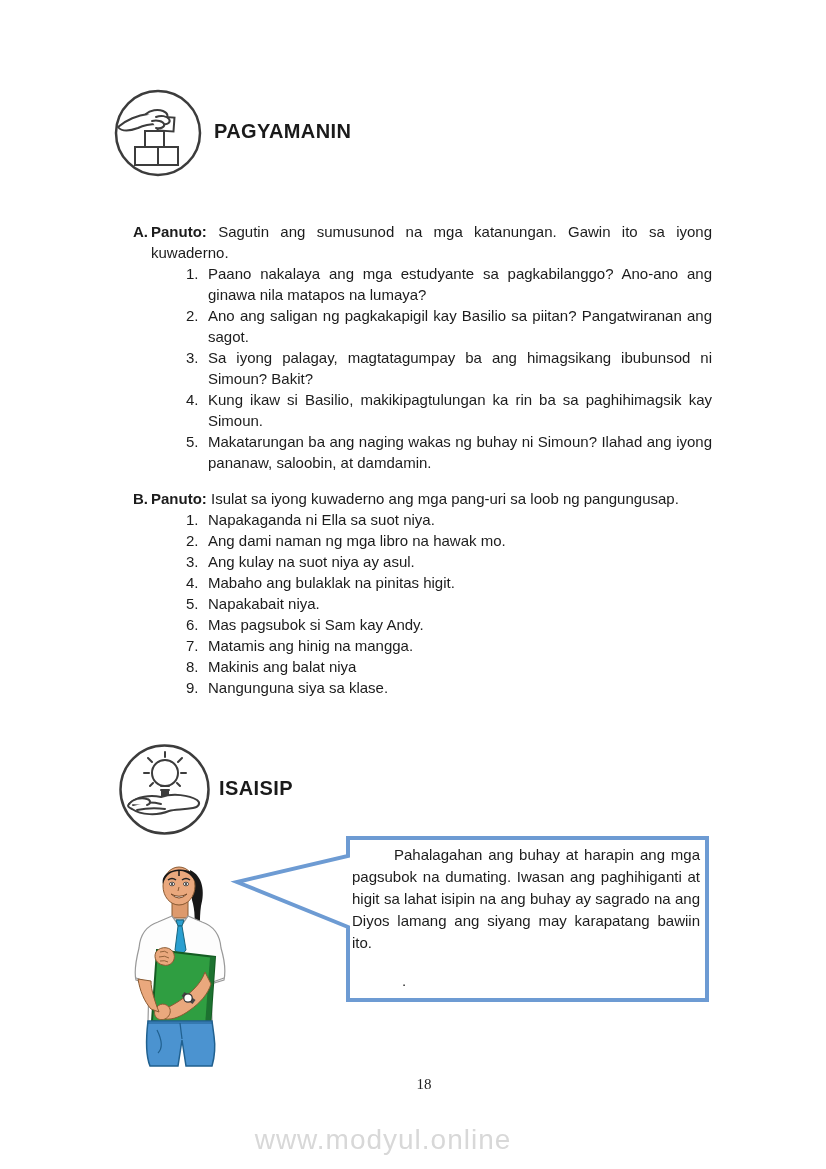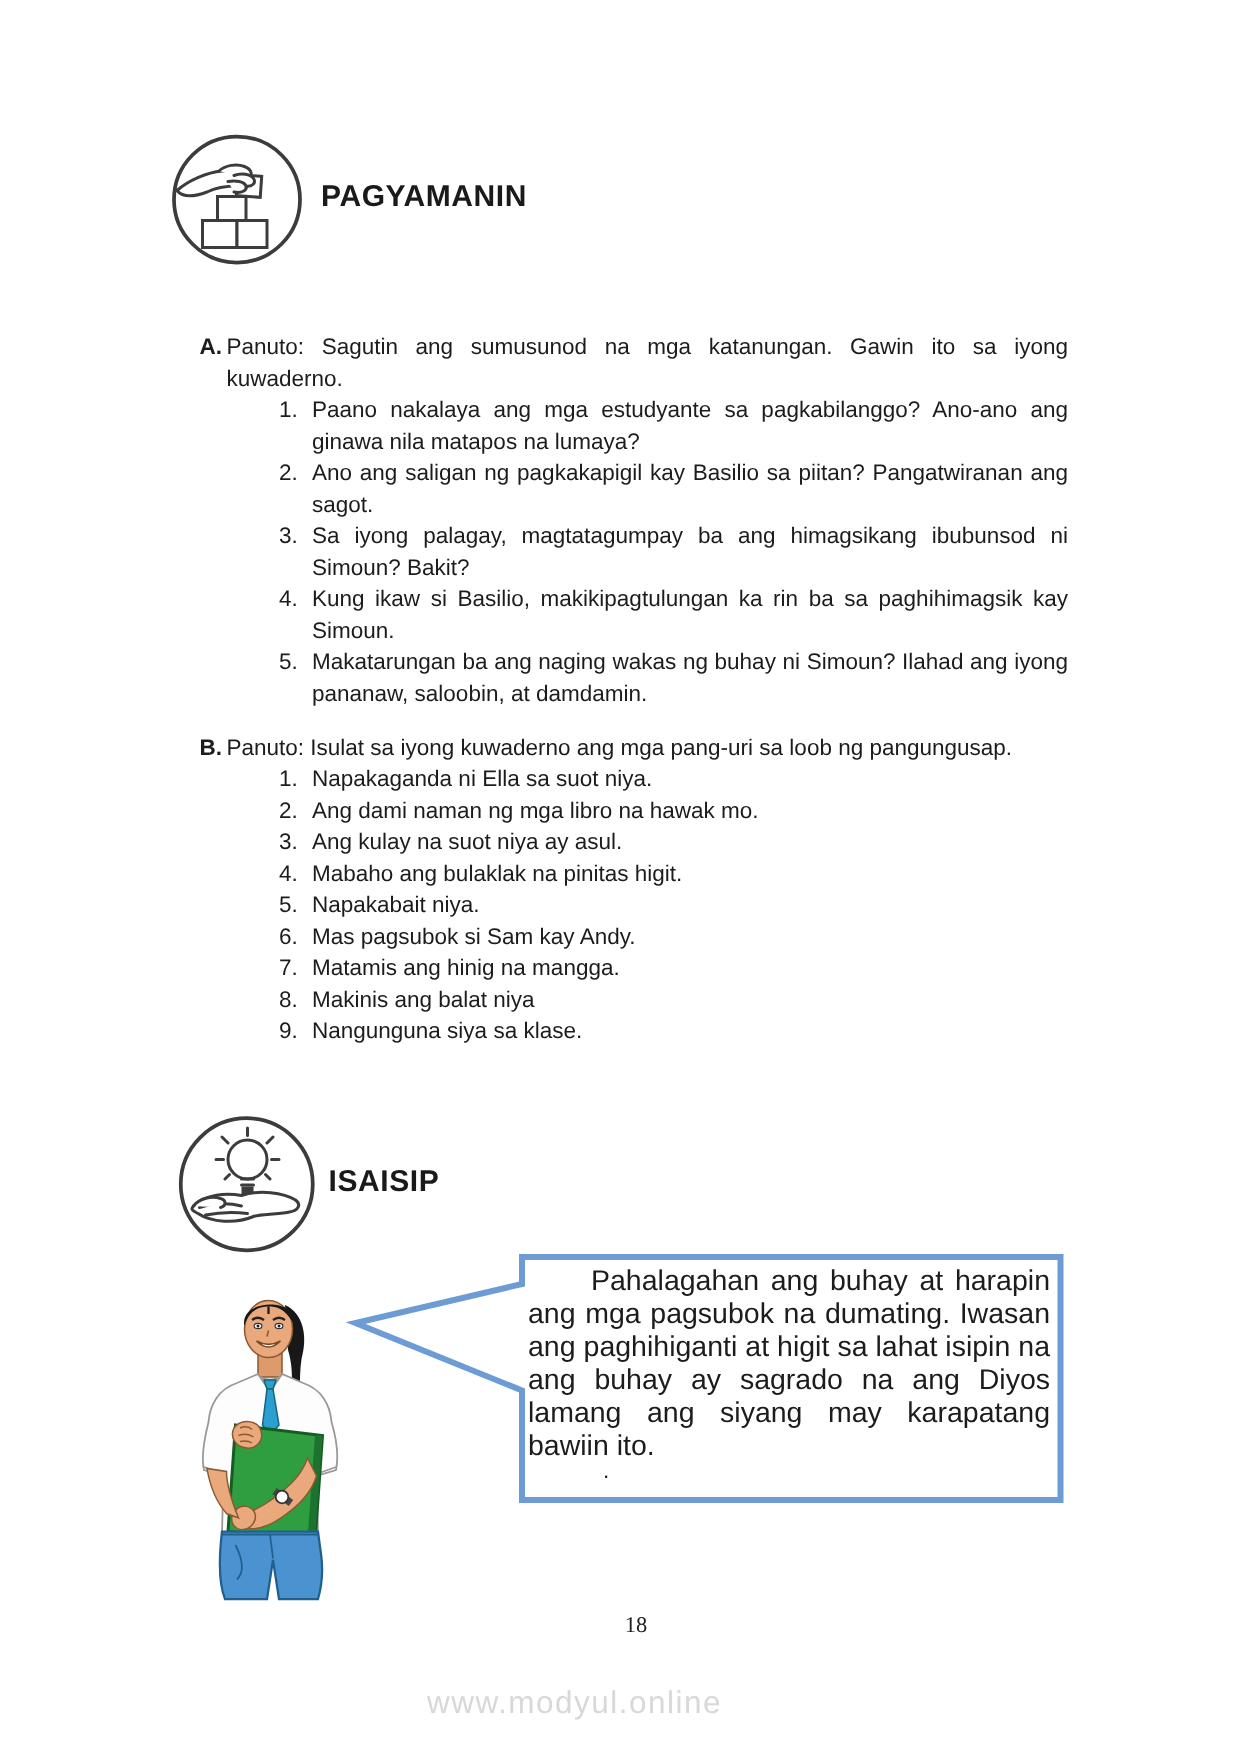--- a/index.html
+++ b/index.html
@@ -19,42 +19,42 @@
   }
   
   .sections{
     position:absolute;left:133px;top:221px;width:579px;
     font-size:15px;line-height:21px;color:#1c1c1c;
   }
   .sec{margin:0 0 15px 0;}
   .sec-head{display:flex;}
   .sec-label{flex:0 0 18px;font-weight:bold;}
   .sec-text{flex:1;margin:0;text-align:justify;}
-  .sec-text b{font-weight:normal;}
+  .sec-text b{font-weight:bold;}
   .olist{margin-left:53px;}
   .item{display:flex;}
   .item .num{flex:0 0 22px;}
   .item .itext{flex:1;margin:0;text-align:justify;}
   
   .bubble-svg{position:absolute;left:230px;top:833px;width:482px;height:174px;}
   .bubble-text{
     position:absolute;left:352px;top:844px;width:348px;
-    font-size:19px;line-height:22px;text-align:justify;color:#1c1c1c;
+    font-size:15px;line-height:22px;text-align:justify;color:#1c1c1c;
   }
   .bubble-text .lead{ text-indent:42px; margin:0;}
   .bubble-dot{position:absolute;left:402px;top:972px;font-size:15px;color:#1c1c1c;}
   .person-svg{position:absolute;left:128px;top:860px;width:104px;height:208px;}
   
   .page-number{
     position:absolute;left:0;top:1076px;width:100%;text-align:center;
     font-family:"Liberation Serif", serif;font-size:15px;color:#222;padding-left:41px;
   }
   .watermark{
     position:absolute;left:0;top:1124px;width:100%;text-align:center;
-    font-size:21px;color:#d8d8d8;letter-spacing:1px;
+    font-size:28px;color:#d8d8d8;letter-spacing:1px;
   }
 </style>
 </head>
 <body>
 
 <div id="page">
 
   <svg class="icon-circle" style="left:112px;top:87px" width="92" height="92" viewBox="0 0 92 92">
     <circle cx="46" cy="46" r="42" fill="#ffffff" stroke="#3c3c3c" stroke-width="2.5"></circle>
     <g fill="#ffffff" stroke="#3c3c3c" stroke-width="2">

